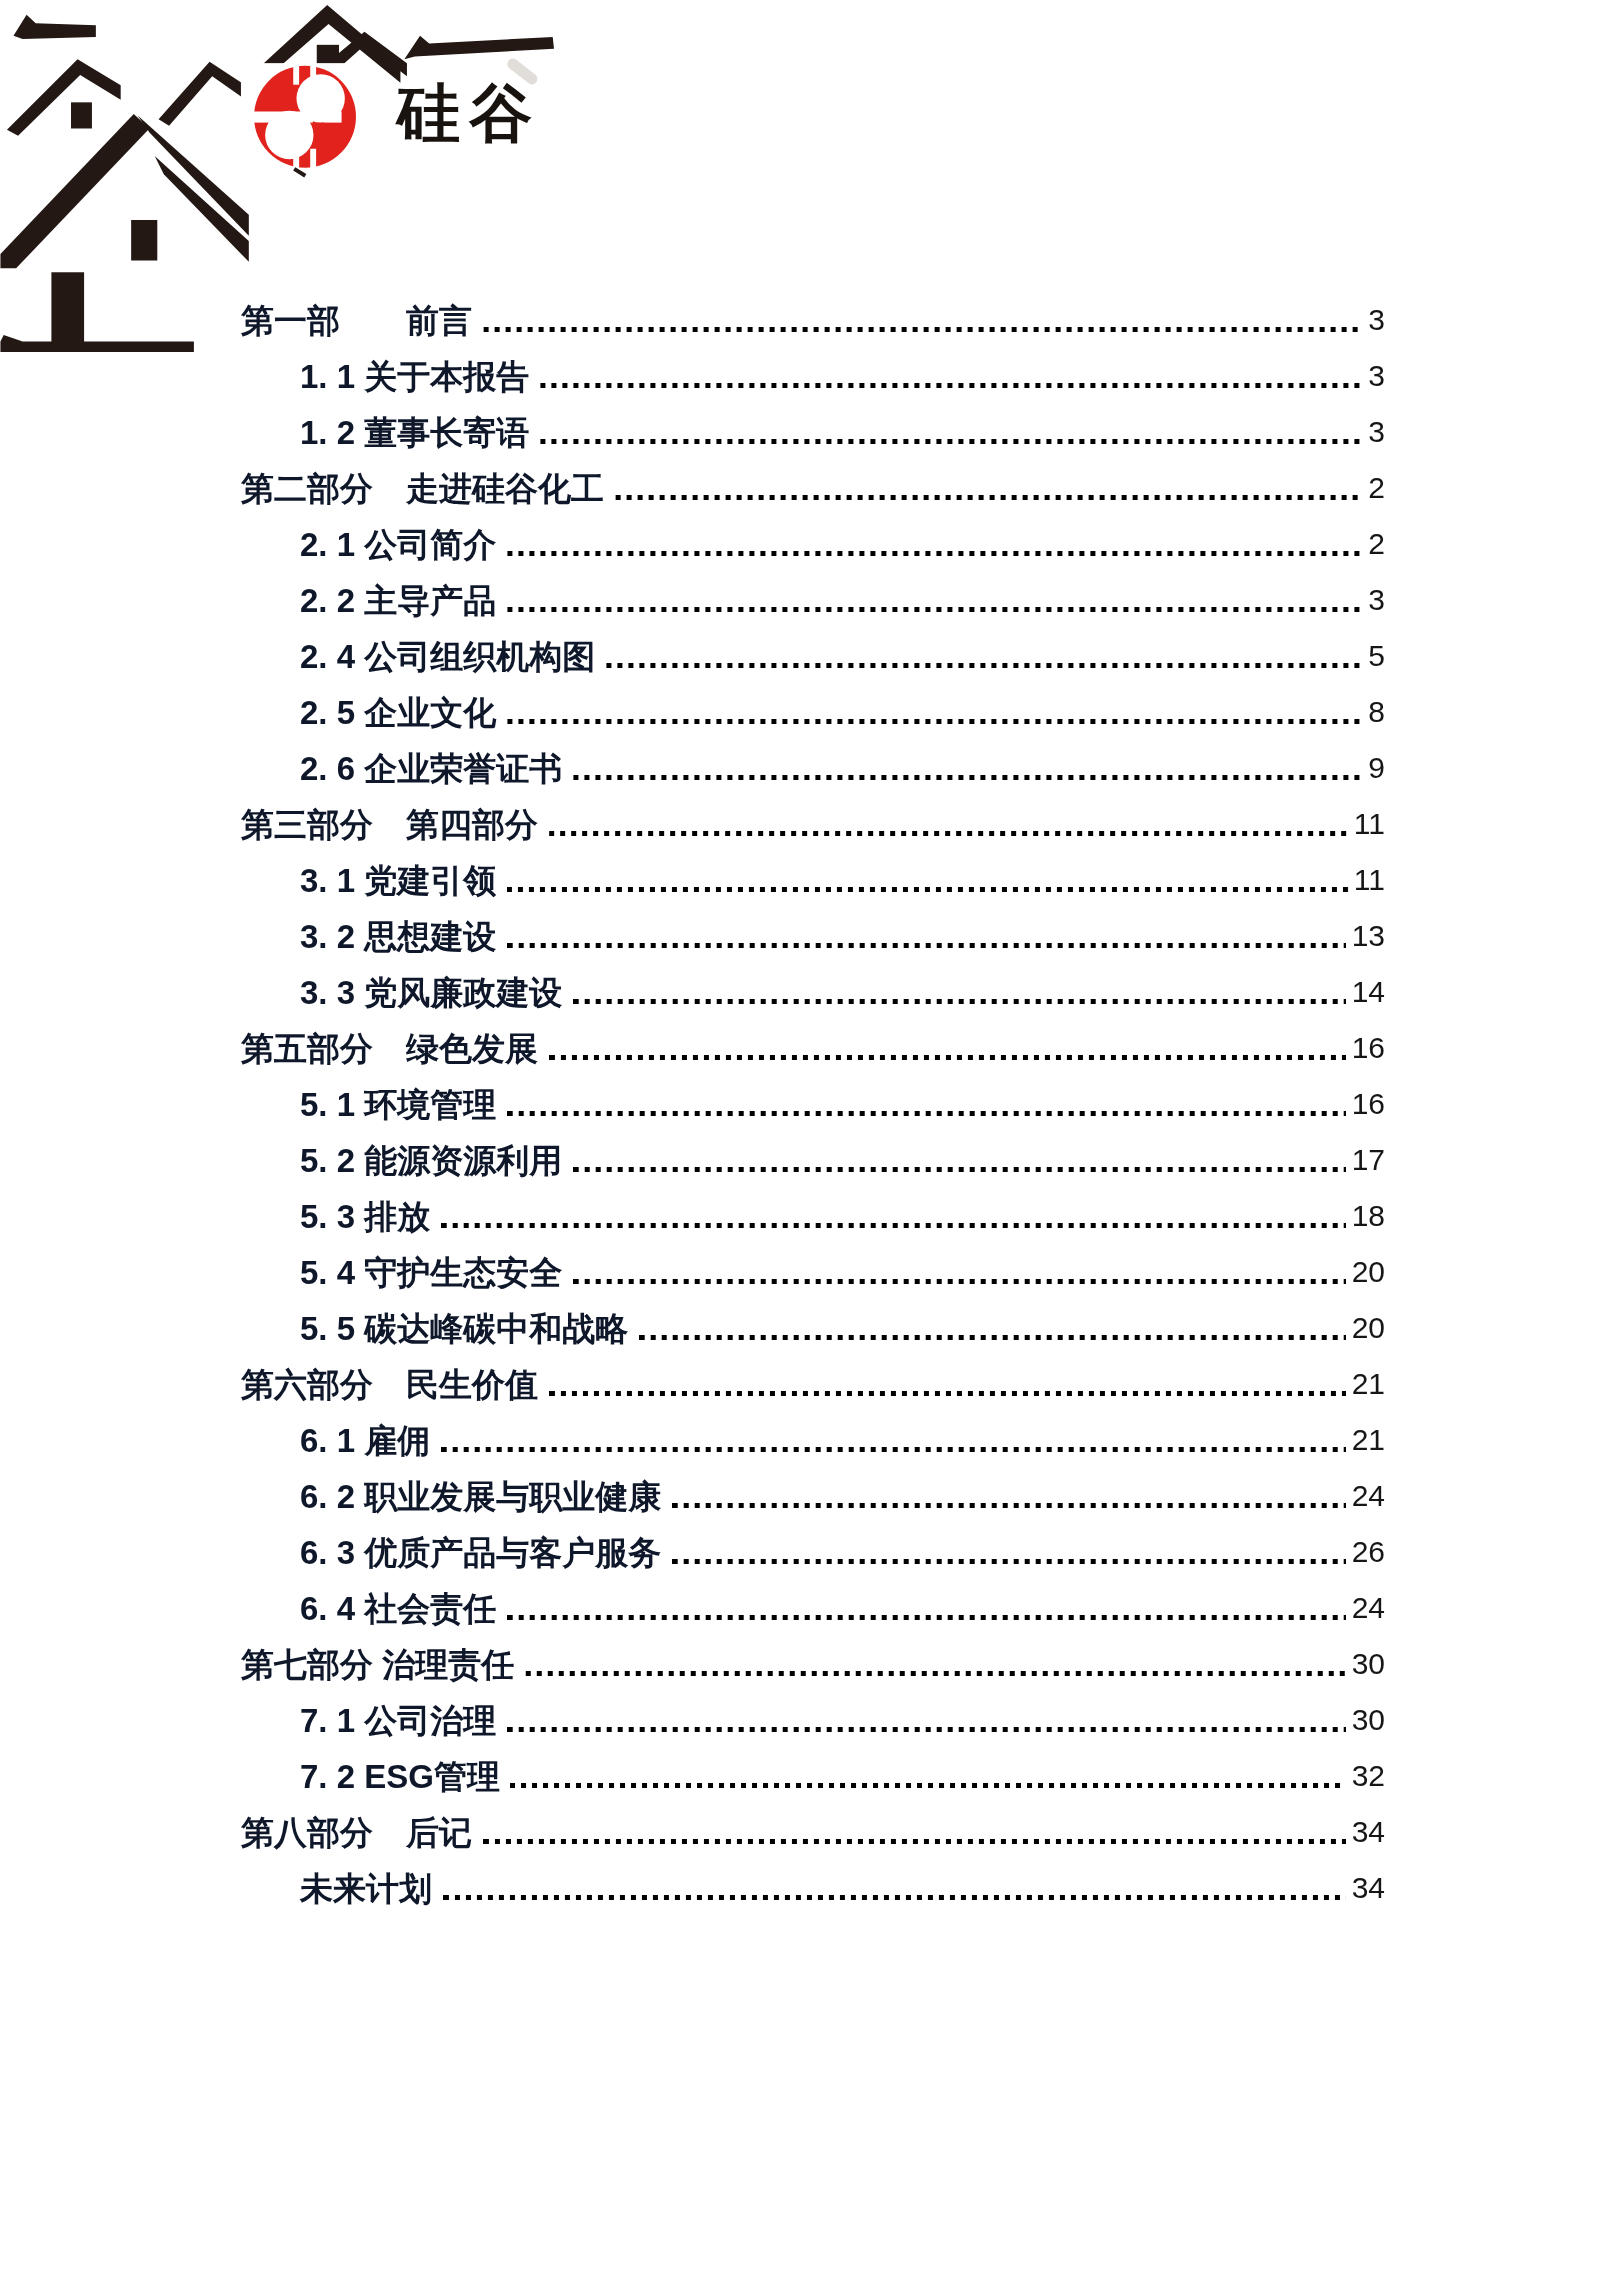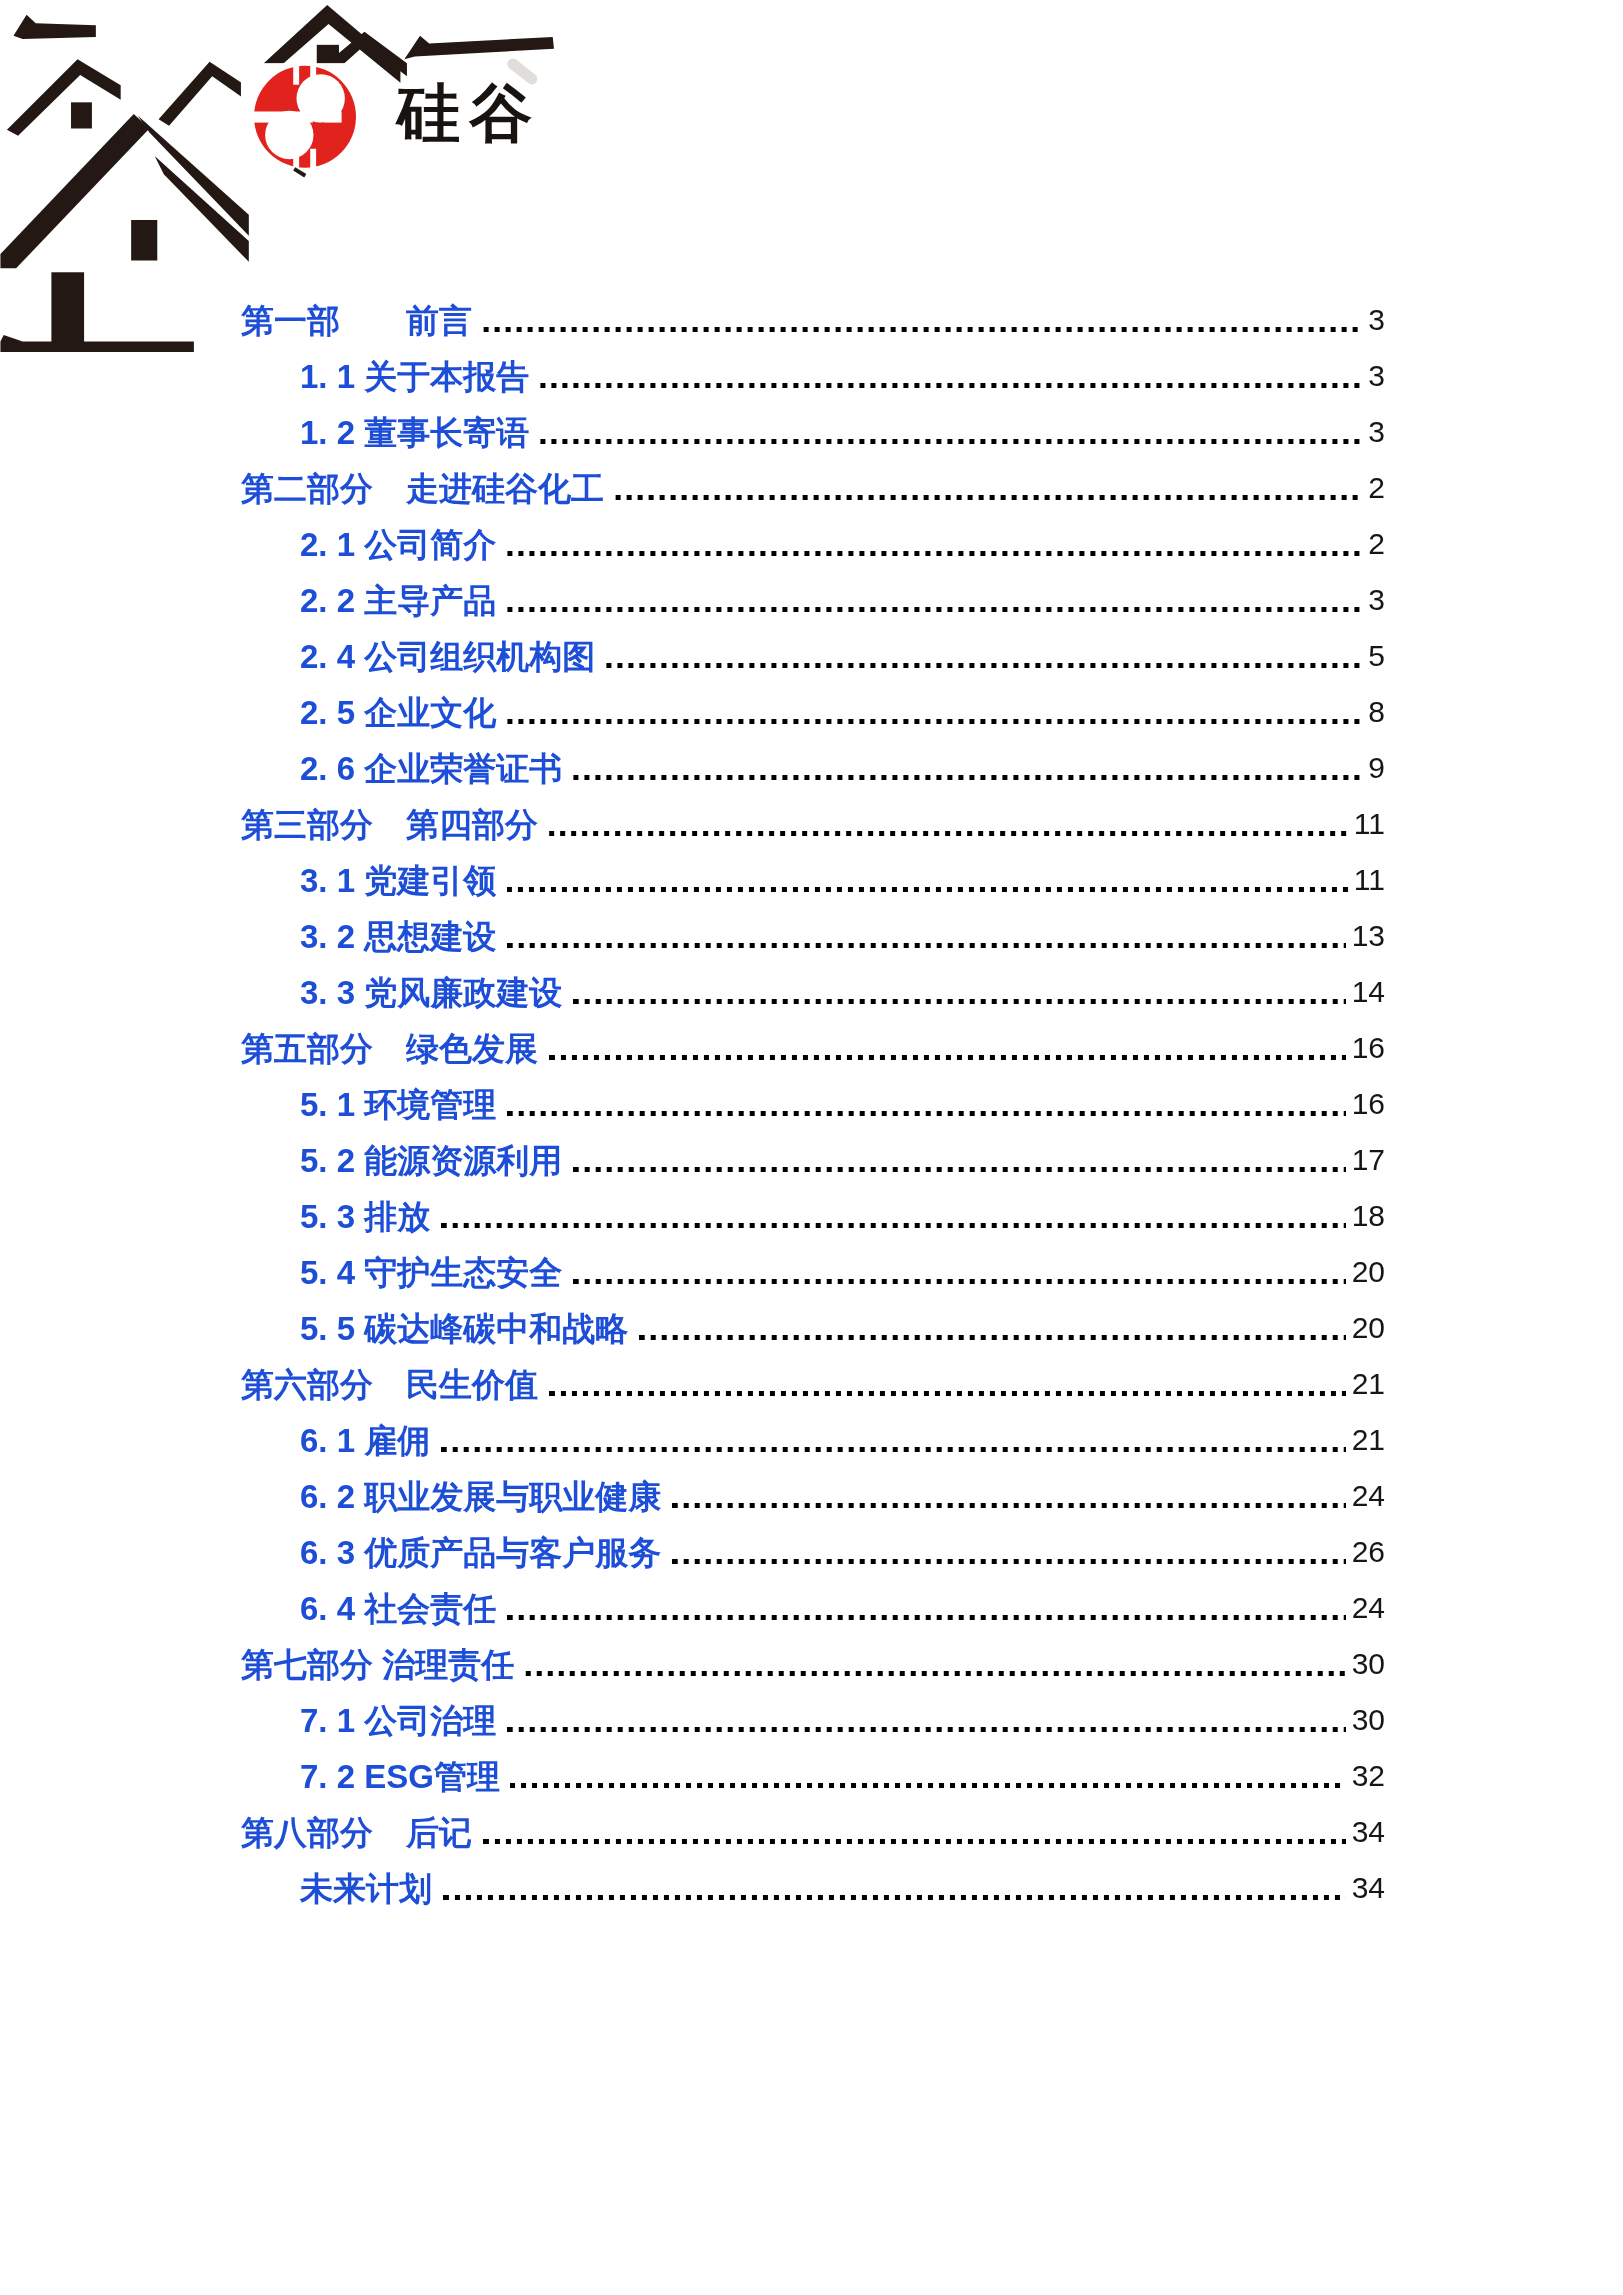--- a/index.html
+++ b/index.html
@@ -33,21 +33,21 @@
   
   .toc{
     position:absolute;left:241px;right:238px;top:292px;
   }
   .toc-row{
     display:flex;align-items:center;
     height:56px;
   }
   .toc-row.lv2{padding-left:59px;}
   .toc-label{
-    font-size:33px;font-weight:700;color:#1d4ed8;
+    font-size:33px;font-weight:700;color:#0f172a;
     white-space:pre;line-height:1;flex:0 0 auto;
   }
   .dot-leader{
     flex:1 1 auto;height:5.2px;
     margin:19.6px 5.2px 0 10.5px;
     background-image:repeating-linear-gradient(to right,#000 0,#000 4.6px,transparent 4.6px,transparent 11px);
     background-position:right center;
   }
   .page-num{
     font-size:30px;font-weight:400;color:#161616;

